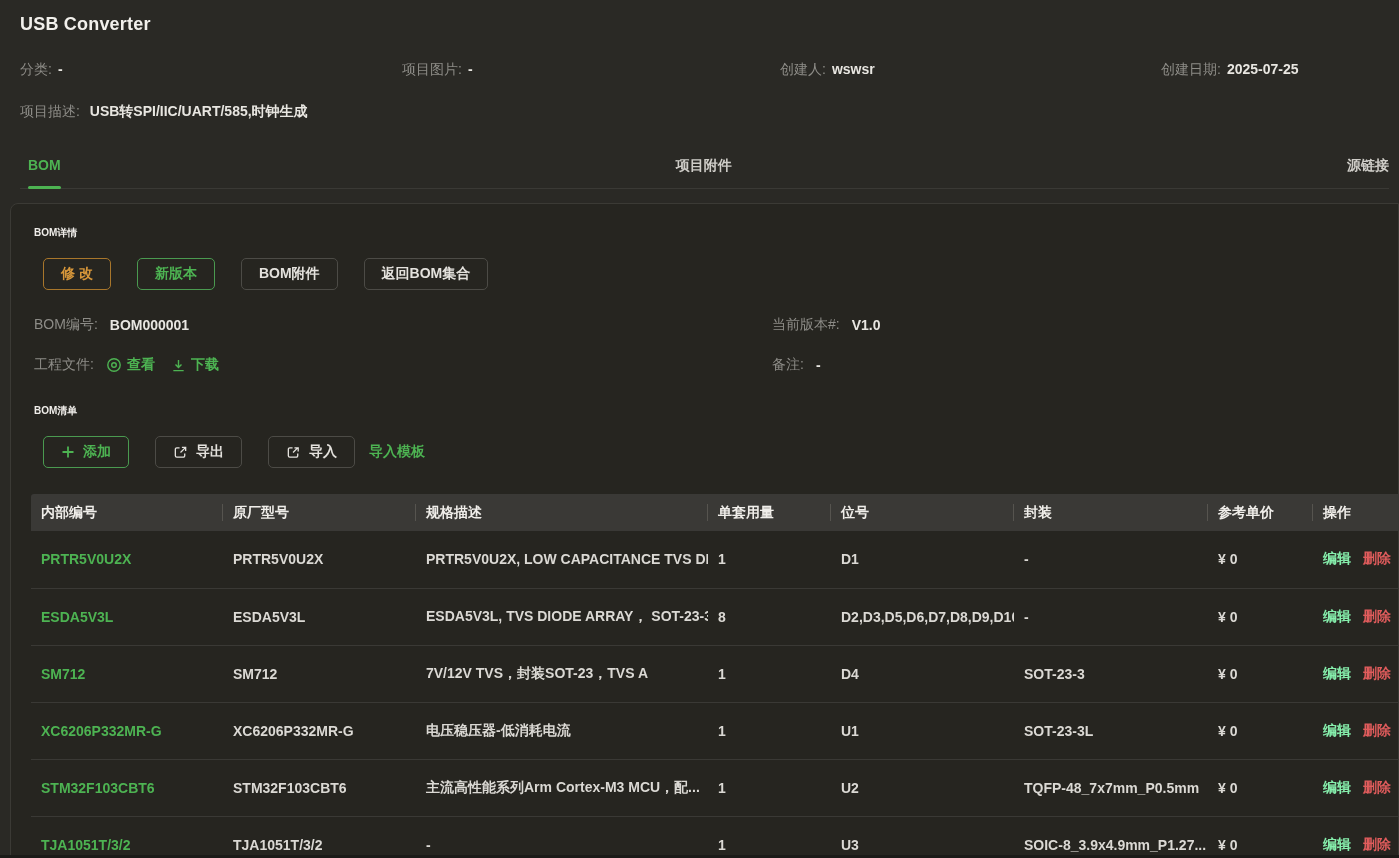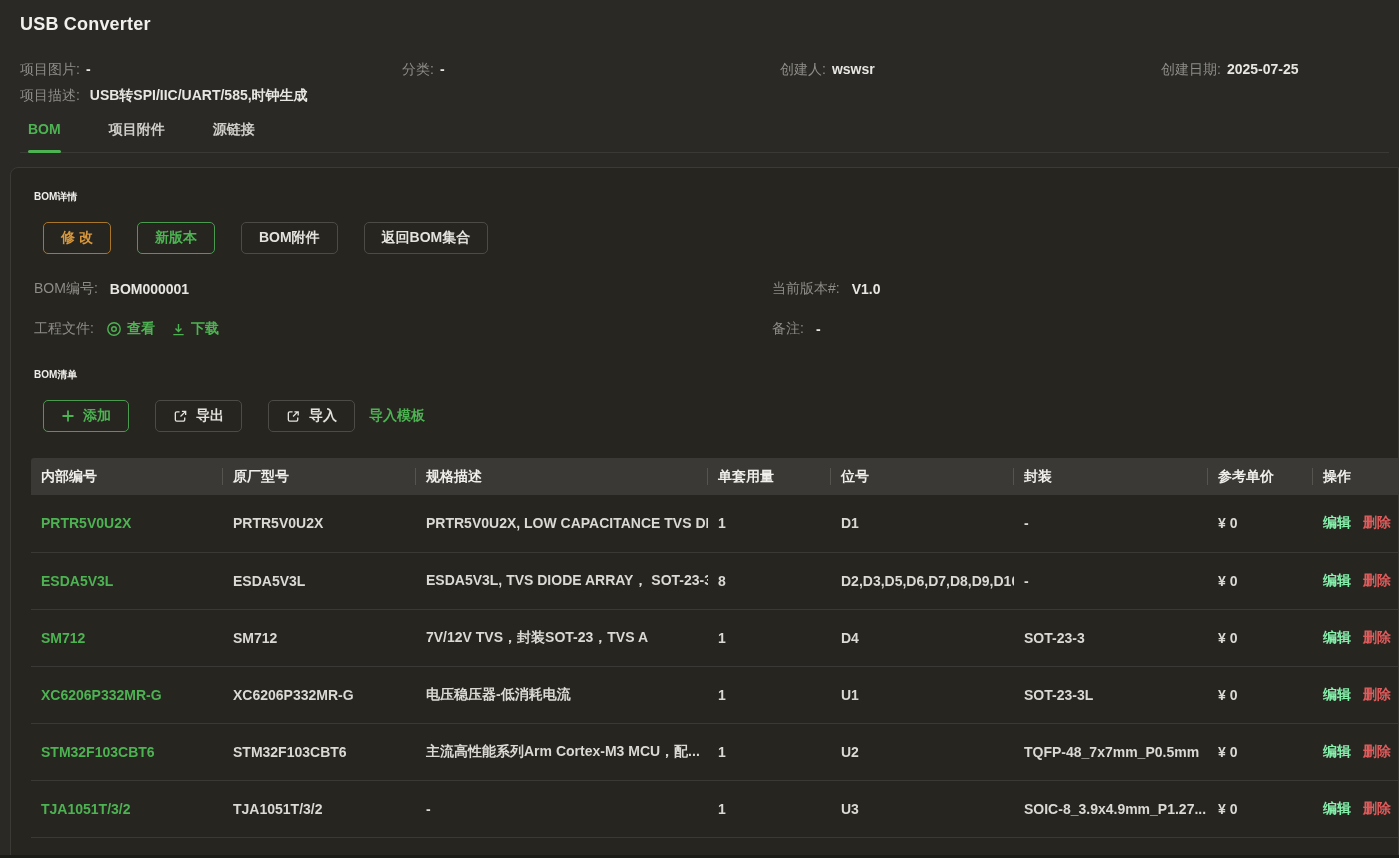--- a/index.html
+++ b/index.html
@@ -16,27 +16,28 @@
   .page-title { font-size:18px; font-weight:bold; color:#f2f0ec; letter-spacing:.2px; }
   .info-grid {
     margin-top:26px;
     display:grid;
     grid-template-columns:382px 378px 381px 1fr;
     align-items:center;
   }
   .info-item { white-space:nowrap; }
   .lbl { color:#8d8c87; margin-right:6px; }
   .val { color:#e8e6e1; font-weight:600; }
-  .desc-row { margin-top:8px; white-space:nowrap; }
+  .desc-row { margin-top:24px; white-space:nowrap; }
   
   .tabs {
-    margin-top:16px;
-    display:flex; gap:48px;
+    margin-top:36px;
+    display:flex; gap:36px;
     padding-left:8px;
     border-bottom:1px solid #3a3935;
+    justify-content:space-between;
   }
   .tab {
     padding-bottom:13px;
     font-size:14px; font-weight:600;
     color:#cfcdc8; cursor:pointer;
     position:relative;
   }
   .tab.active { color:#4db352; }
   .tab.active::after {
     content:""; position:absolute; left:0; right:0; bottom:-1px;
@@ -98,22 +99,22 @@
   td.c-actions .act-del  { color:#e05c5c; cursor:pointer; }
   .bottom-strip { position:absolute; left:0; right:0; bottom:0; height:3px; background:#1b1b18; }
 </style>
 </head>
 <body>
 
 <div class="page-head">
   <div class="page-title">USB Converter</div>
 
   <div class="info-grid">
+      <div class="info-item"><span class="lbl">分类:</span><span class="val">-</span></div>
       <div class="info-item"><span class="lbl">项目图片:</span><span class="val">-</span></div>
-      <div class="info-item"><span class="lbl">分类:</span><span class="val">-</span></div>
       <div class="info-item"><span class="lbl">创建人:</span><span class="val">wswsr</span></div>
       <div class="info-item"><span class="lbl">创建日期:</span><span class="val">2025-07-25</span></div>
     </div>
 
   <div class="desc-row">
     <span class="lbl">项目描述:</span>
     <span class="val">USB转SPI/IIC/UART/585,时钟生成</span>
   </div>
 
   <div class="tabs">

